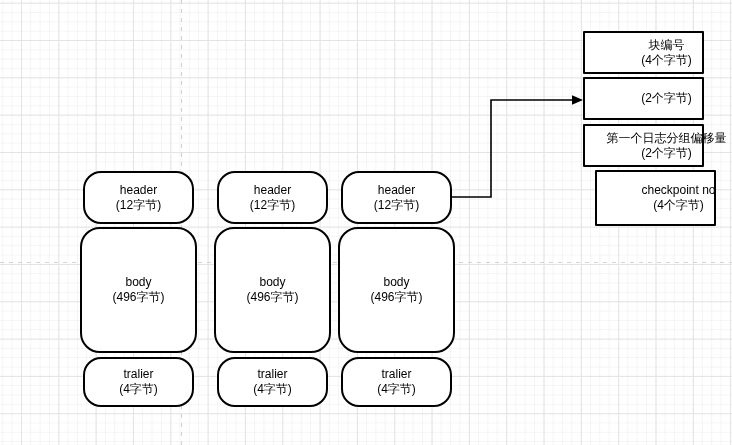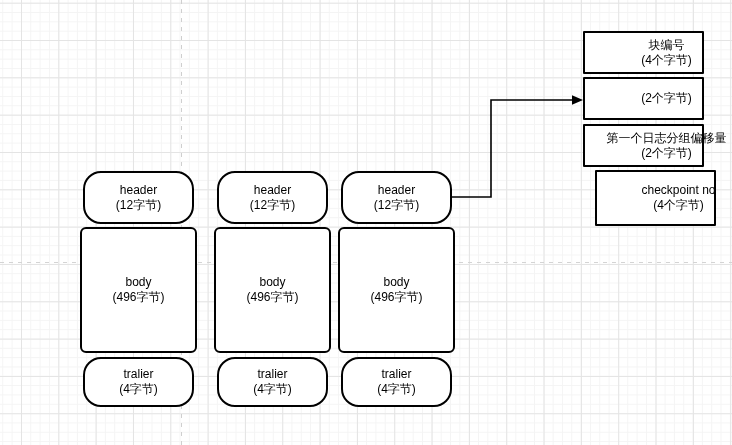--- a/index.html
+++ b/index.html
@@ -51,21 +51,21 @@
     flex-direction: column;
     align-items: center;
     justify-content: center;
     text-align: center;
     font-size: 12px;
     line-height: 15px;
     color: #000000;
     padding: 2px;
   }
   .rounded-sm { border-radius: 18px; }
-  .rounded-lg { border-radius: 6px; }
+  .rounded-lg { border-radius: 20px; }
   .field-box  { border-radius: 1px; padding-left: 48px; }
   .arrow-layer {
     position: absolute;
     left: 0; top: 0;
     width: 732px; height: 445px;
   }
   .shape-label { white-space: nowrap; }
 </style>
 </head>
 <body>

